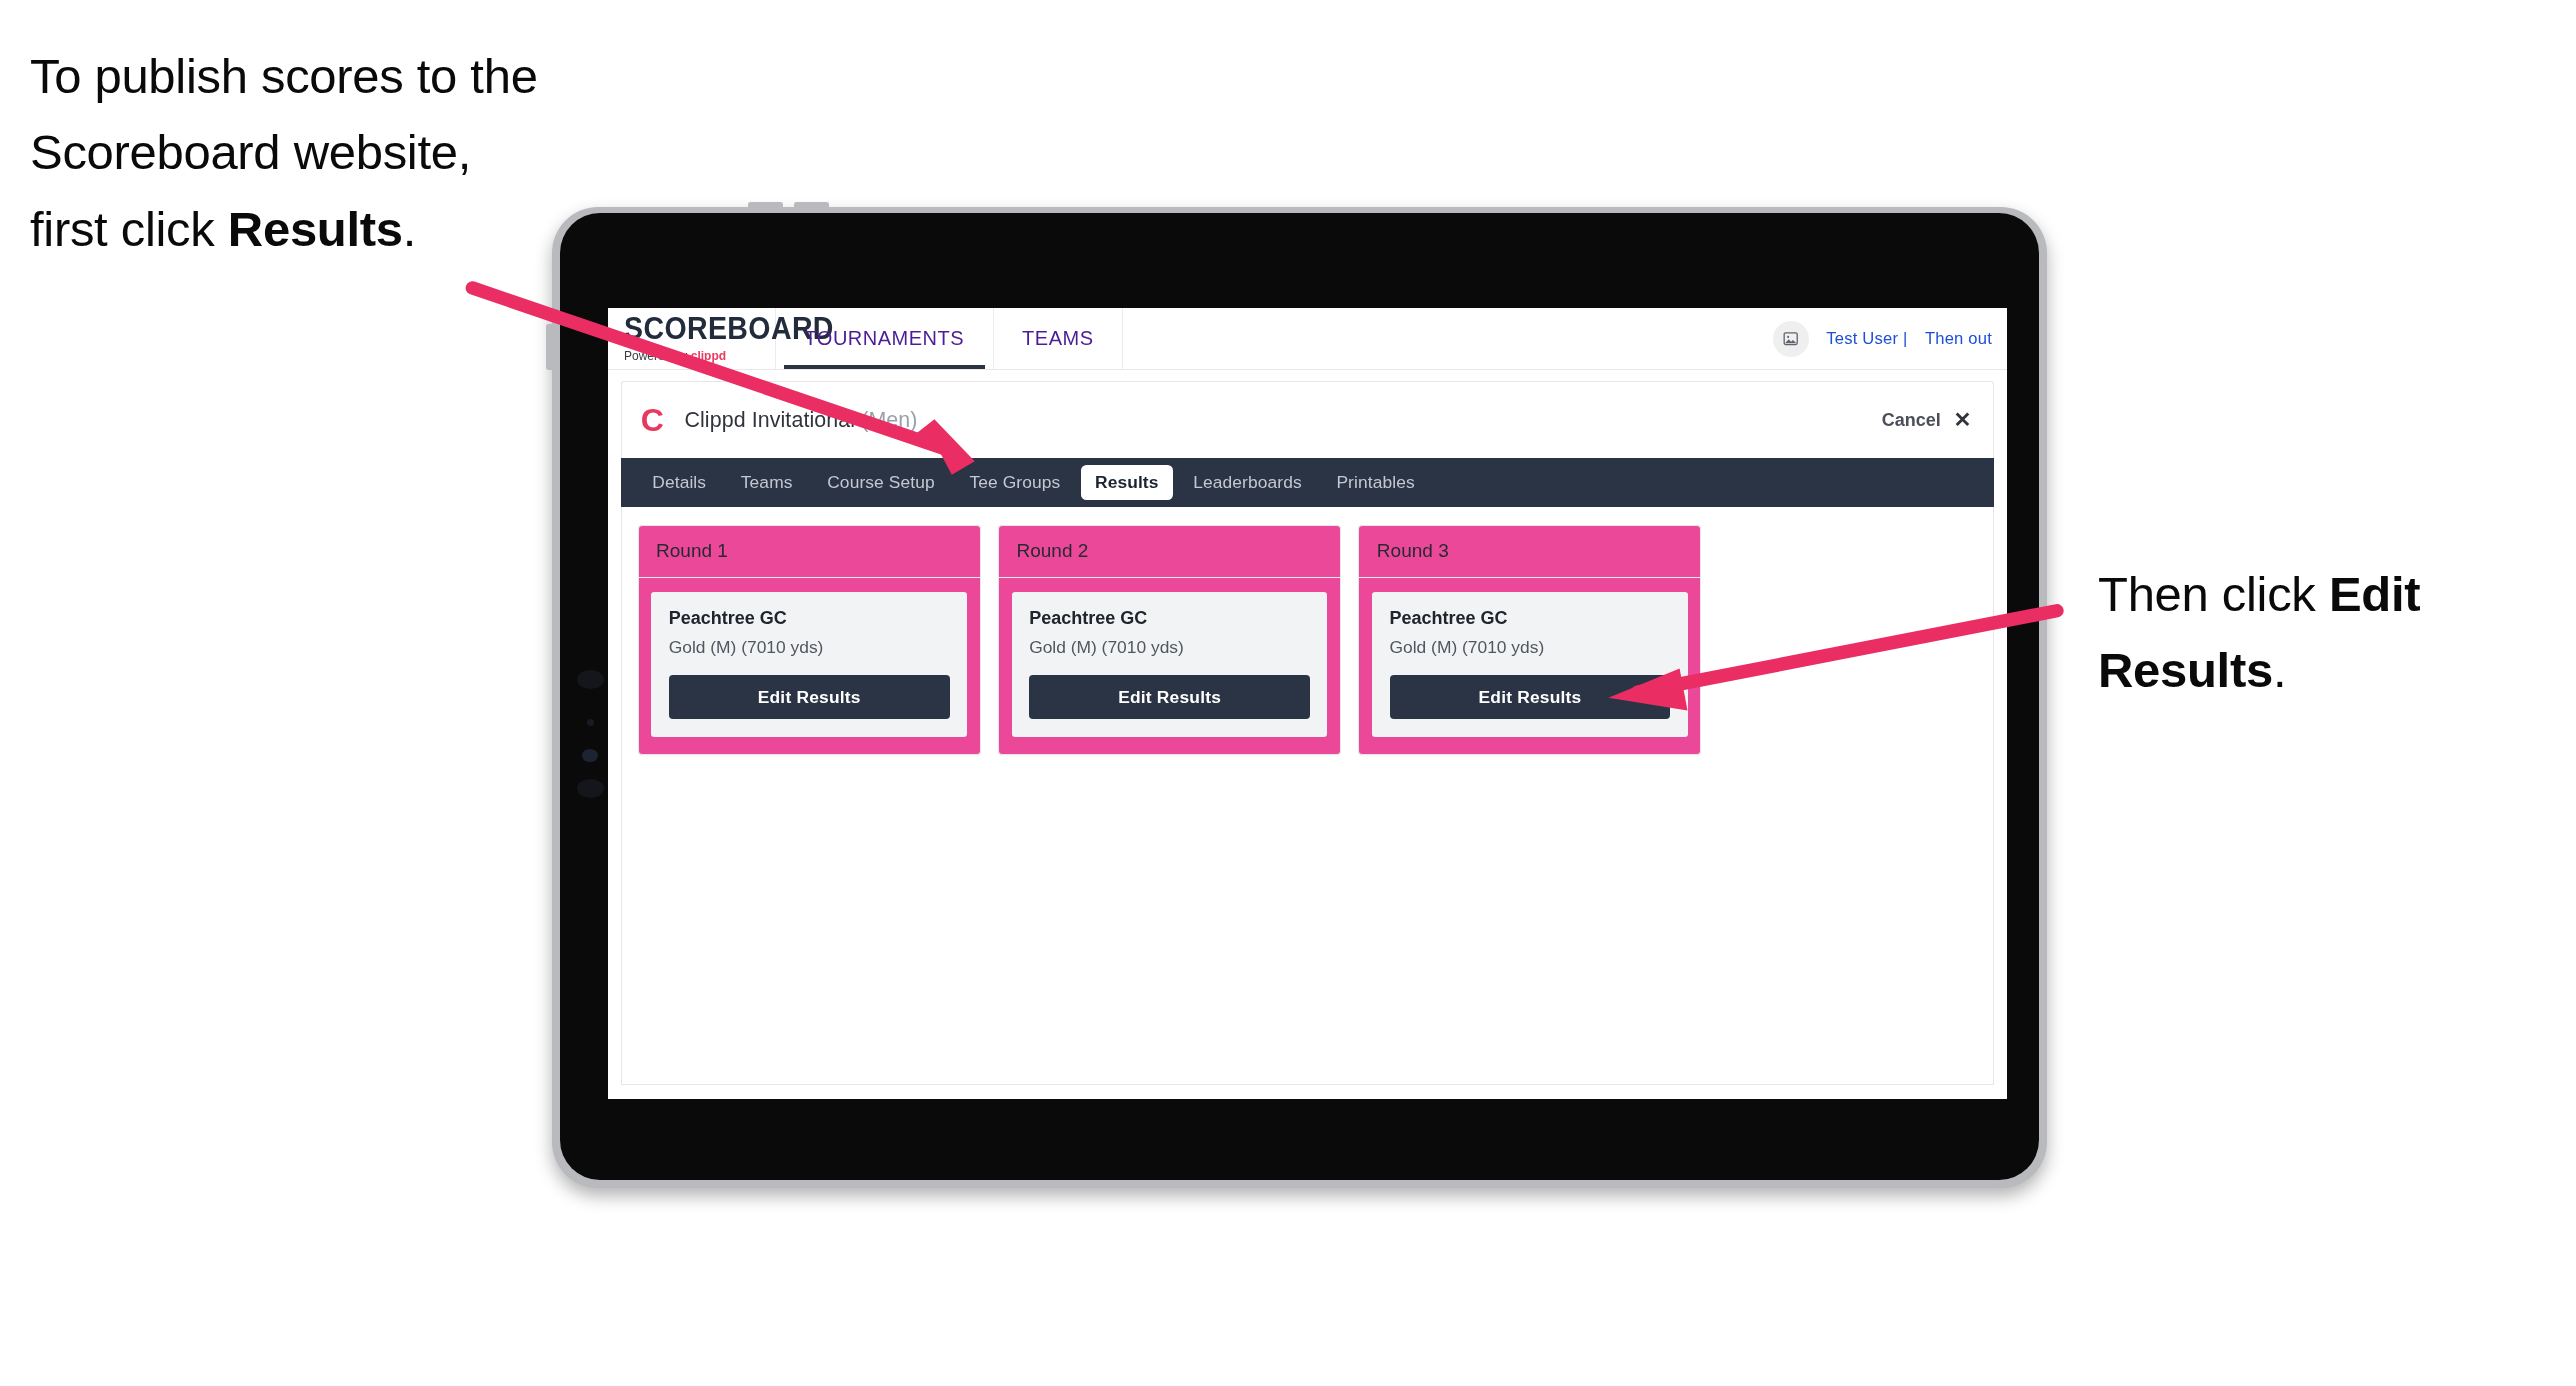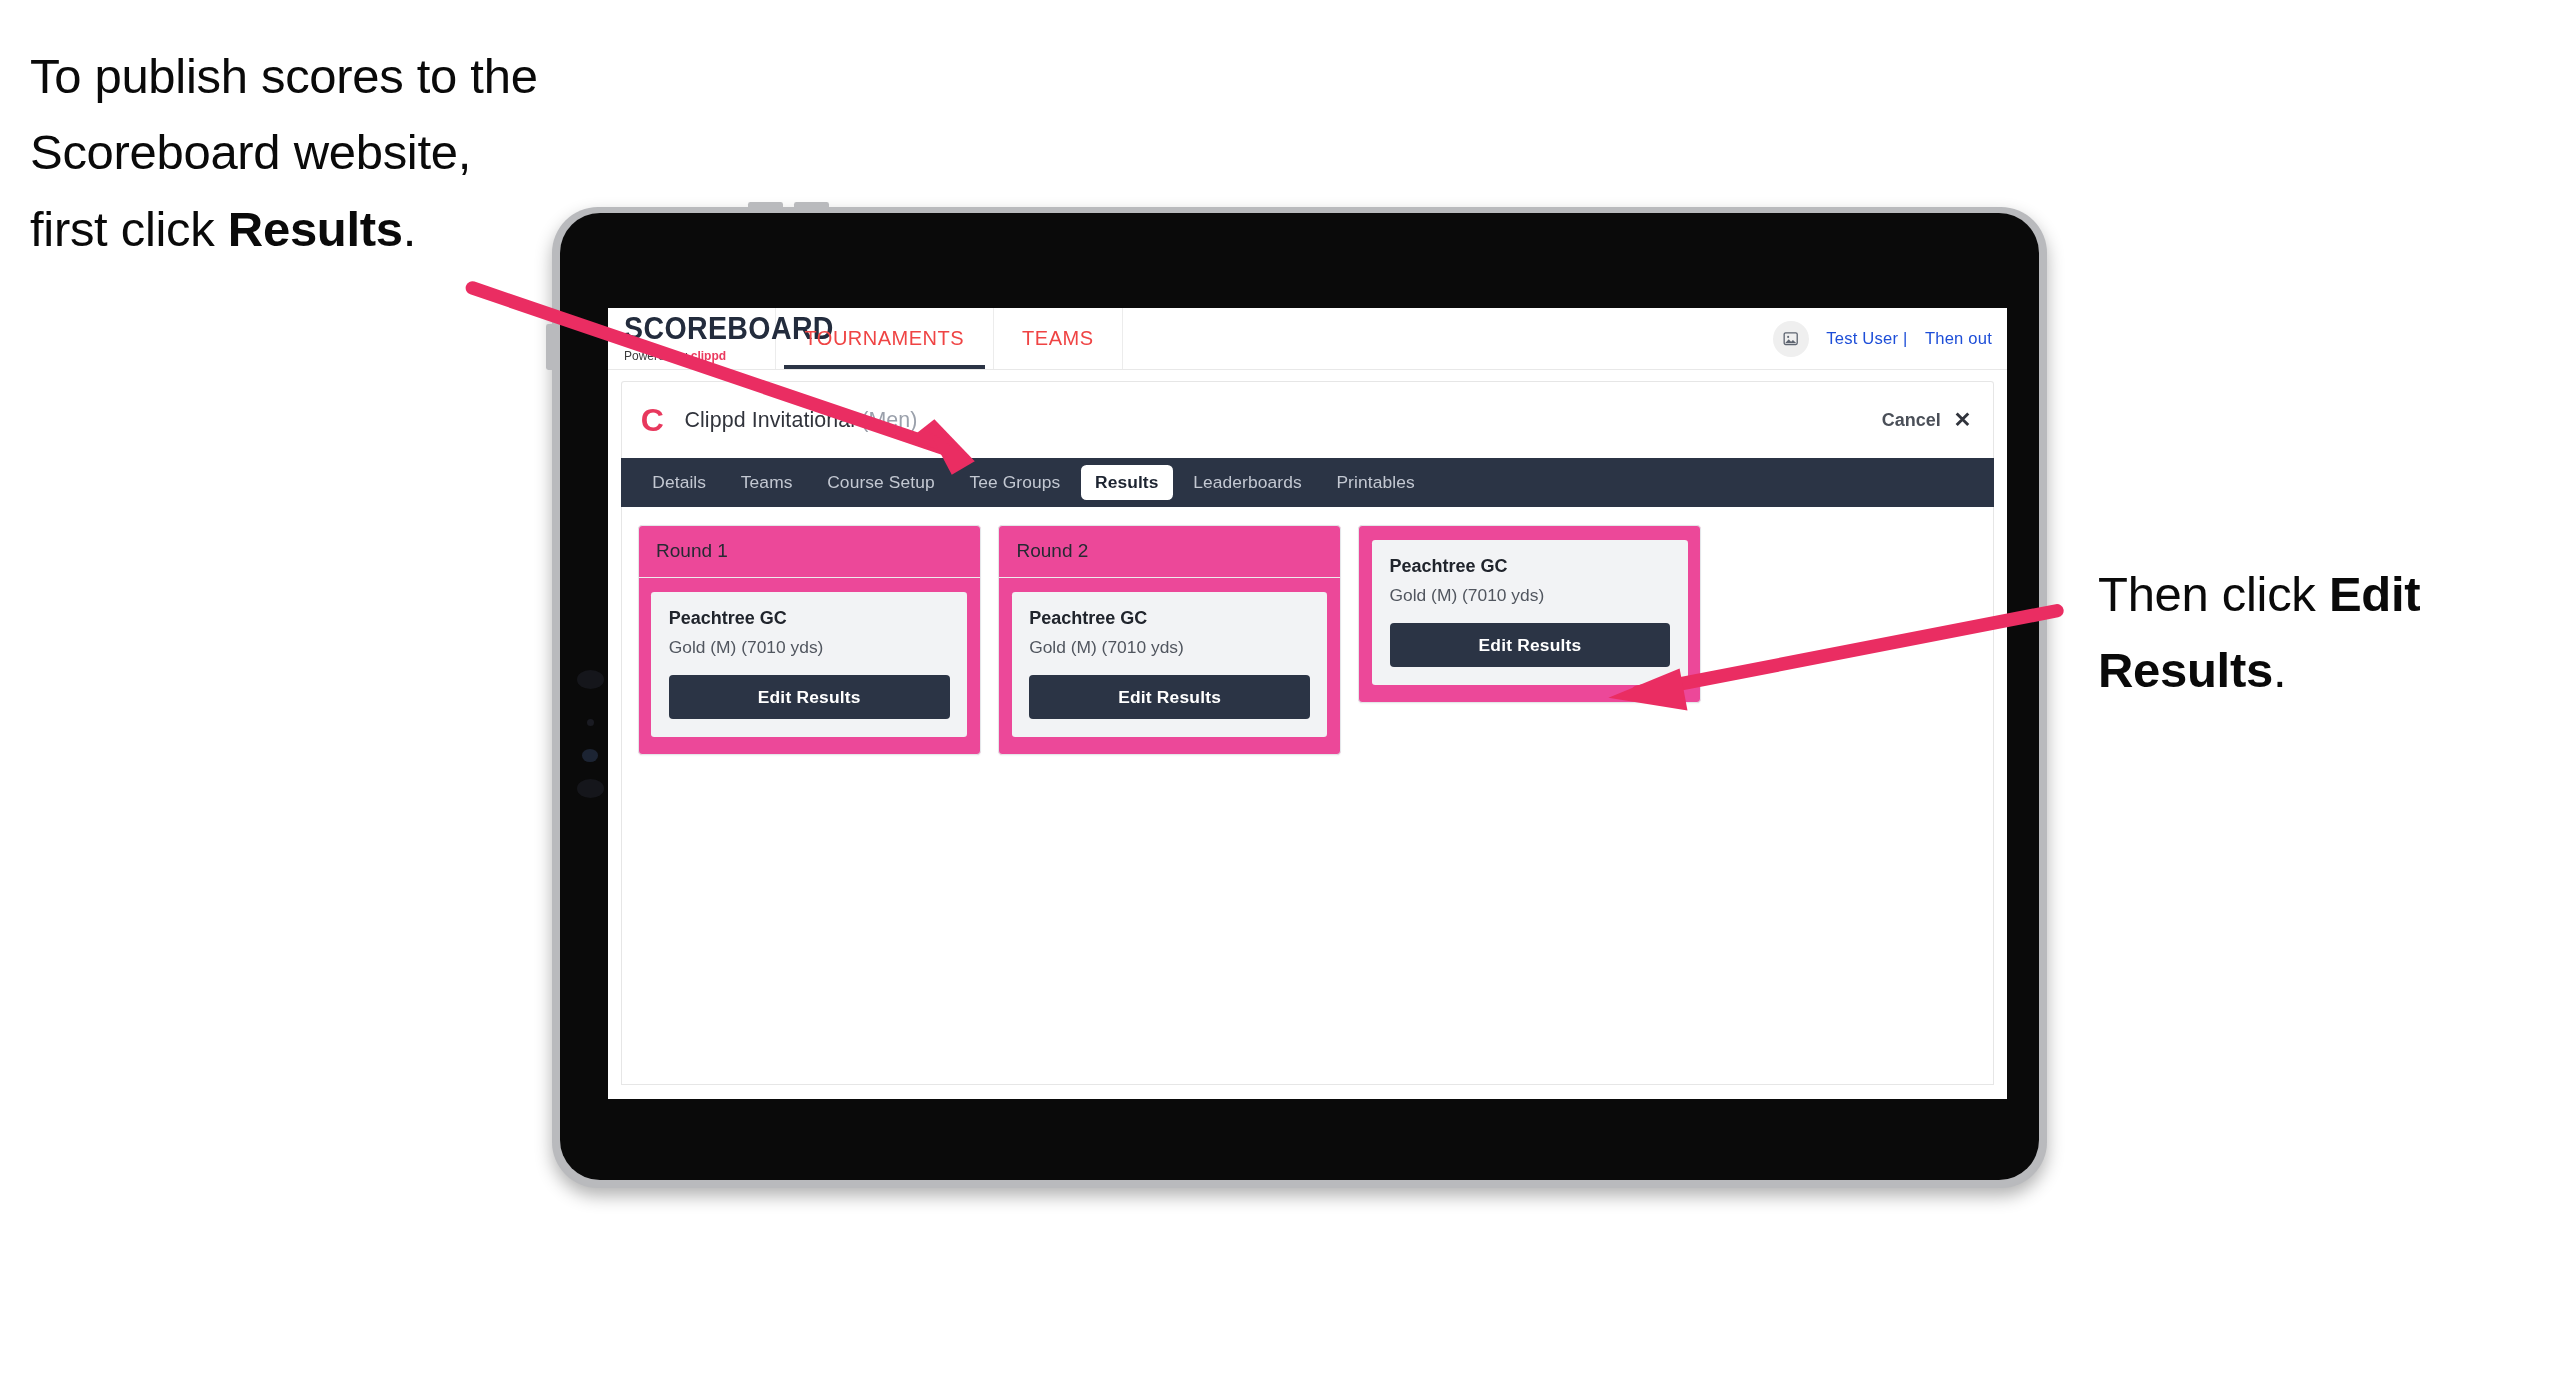--- a/index.html
+++ b/index.html
@@ -142,21 +142,21 @@
     color: #3b3b3b;
     white-space: nowrap;
   }
   .brand-sub .clippd-word { color: #ea3a5f; font-weight: 700; }
 
   .topnav-item {
     display: flex;
     align-items: center;
     padding: 0 28.5px;
     font-size: 20px;
-    color: #ef4444;
+    color: #4c1d95;
     letter-spacing: 0.5px;
     border-right: 1.6px solid #ececec;
     position: relative;
     cursor: pointer;
     white-space: nowrap;
   }
   .topnav-item.active::after {
     content: "";
     position: absolute;
     left: 8px; right: 8px; bottom: 0;
@@ -415,20 +415,21 @@
                 <div class="round-card-body">
                   <div class="course-panel">
                     <div class="course-name">Peachtree GC</div>
                     <div class="course-tee">Gold (M) (7010 yds)</div>
                     <button class="edit-results-btn">Edit Results</button>
                   </div>
                 </div>
               </div>
 
               <div class="round-card">
+                <div class="round-card-header">Round 3</div>
                 <div class="round-card-body">
                   <div class="course-panel">
                     <div class="course-name">Peachtree GC</div>
                     <div class="course-tee">Gold (M) (7010 yds)</div>
                     <button class="edit-results-btn">Edit Results</button>
                   </div>
                 </div>
               </div>
 
             </div>

